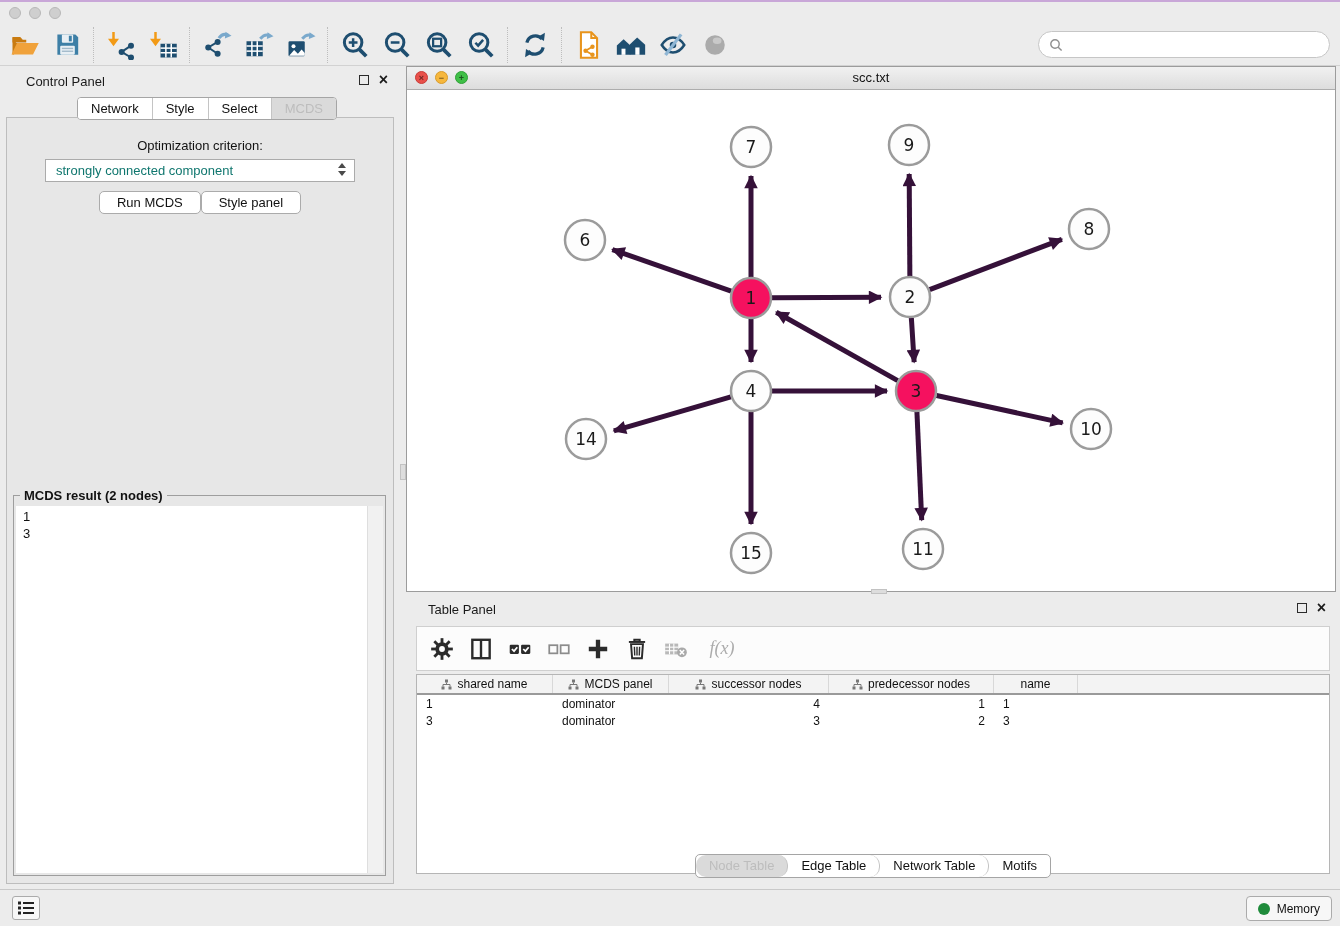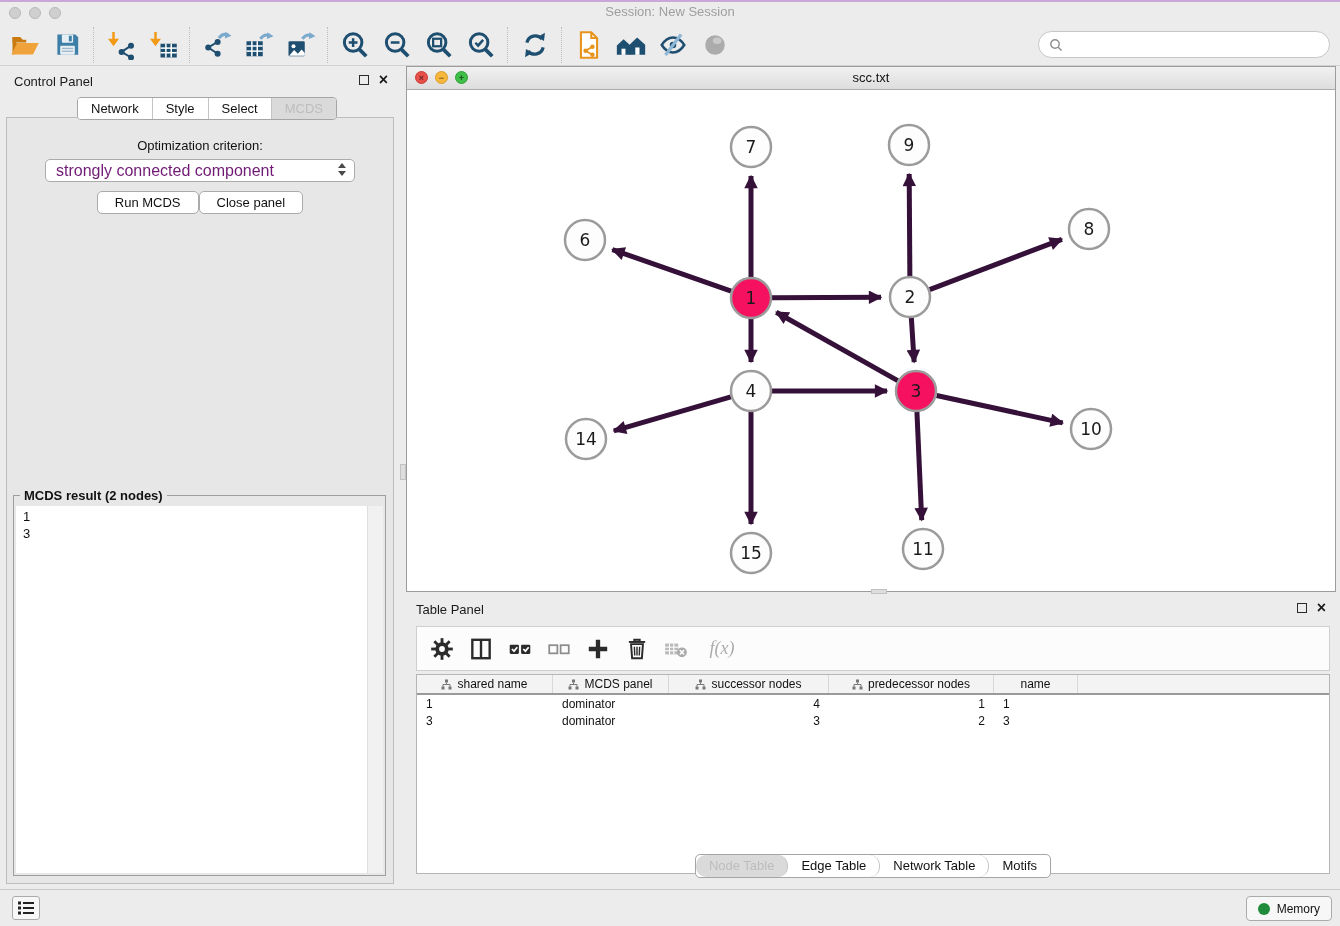--- a/index.html
+++ b/index.html
@@ -19,39 +19,39 @@
   .tbtn{width:42px;height:36px;display:flex;align-items:center;justify-content:center;
         background:none;border:none;padding:0;cursor:default;}
   .sep{width:1px;height:36px;border-left:1px dotted #BDBDBD;margin:0 5px;}
   .search{position:absolute;right:10px;top:7px;width:292px;height:27px;background:#fff;
           border:1px solid #C6C6C6;border-radius:14px;display:flex;align-items:center;
           padding:0 10px;box-sizing:border-box;}
   .search input{border:none;outline:none;flex:1;font-size:13px;background:transparent;margin-left:6px;}
 
   
   .control-panel{position:absolute;left:0;top:66px;width:400px;bottom:36px;background:#ECECEC;}
-  .panel-head{position:relative;height:30px;}
+  .panel-head{position:relative;height:30px;margin-left:12px;}
   .panel-title{position:absolute;left:14px;top:8px;font-size:13px;}
   .panel-btns{position:absolute;right:12px;top:9px;display:flex;gap:10px;align-items:center;}
   .float-btn{width:10px;height:10px;border:1.5px solid #2b2b2b;box-sizing:border-box;display:inline-block;}
   .close-btn{font-size:16px;font-weight:bold;color:#1b1b1b;line-height:10px;}
 
   .cp-tabs{position:absolute;left:77px;top:31px;display:flex;border:1px solid #A5A5A5;border-radius:4px;
            overflow:hidden;height:21px;z-index:2;background:#fff;}
   .seg{padding:0 13px;font-size:13px;font-weight:normal;line-height:21px;color:#111;background:#fff;
        border-right:1px solid #C4C4C4;white-space:nowrap;}
   .seg:last-child{border-right:none;}
   .seg-active{background:#DADADA;color:#BDBDBD;}
 
   .cp-content{position:absolute;left:6px;right:6px;top:51px;bottom:6px;background:#E7E7E7;
               border:1px solid #BDBDBD;box-sizing:border-box;}
   .opt-label{position:absolute;top:20px;left:0;right:0;text-align:center;font-size:13px;color:#111;}
   .select-box{position:absolute;left:38px;top:41px;width:310px;height:23px;background:#fff;
-              border:1px solid #ABABAB;border-radius:5px;font-size:16px;line-height:21px;
-              padding:0 26px 0 10px;box-sizing:border-box;color:#701a75;}
+              border:1px solid #ABABAB;border-radius:0;font-size:13px;line-height:21px;
+              padding:0 26px 0 10px;box-sizing:border-box;color:#0f766e;}
   .spin{position:absolute;right:8px;top:3px;display:flex;flex-direction:column;gap:3px;align-items:center;}
   .spin-up{width:0;height:0;border-left:4px solid transparent;border-right:4px solid transparent;border-bottom:5px solid #4a4a4a;}
   .spin-down{width:0;height:0;border-left:4px solid transparent;border-right:4px solid transparent;border-top:5px solid #4a4a4a;}
   .btn-row{position:absolute;top:73px;left:0;right:0;display:flex;justify-content:center;}
   .pushbtn{height:23px;padding:0 17px;background:#fff;border:1px solid #ABABAB;border-radius:5px;
            font-size:13px;color:#111;font-family:"Liberation Sans",sans-serif;}
   .fieldset{position:absolute;left:6px;right:7px;top:377px;bottom:7px;border:1px solid #9E9E9E;}
   .legend{position:absolute;top:-8px;left:6px;background:#E7E7E7;padding:0 4px;font-size:13px;color:#111;font-weight:bold;}
   .result-area{position:absolute;left:2px;right:2px;top:10px;bottom:2px;background:#fff;}
   .result-lines{font-size:13px;line-height:17px;padding:2px 7px;color:#111;}
@@ -106,21 +106,20 @@
 </style>
 </head>
 <body>
 
 <div class="titlebar">
   <div class="traffic">
     <span class="tl"></span>
     <span class="tl"></span>
     <span class="tl"></span>
   </div>
-  <div class="win-title">Session: New Session</div>
 </div>
 
 <div class="toolbar">
   <button class="tbtn">
     <svg width="30" height="30" viewBox="0 0 24 24">
       <path d="M2 5.5h6.2l2 2.3H13v2.2H2z" fill="#C97B10"></path>
       <path d="M2 5.5v14h1.2l4-9.2H5z" fill="#C97B10"></path>
       <path d="M1.2 19.5l4.4-9.2H23l-4.6 9.2z" fill="#F0A23B"></path>
     </svg>
   </button>
@@ -305,21 +304,21 @@
     <div class="opt-label">Optimization criterion:</div>
     <div class="select-box">
       <span>strongly connected component</span>
       <span class="spin">
         <span class="spin-up"></span>
           <span class="spin-down"></span>
       </span>
     </div>
     <div class="btn-row">
       <button class="pushbtn">Run MCDS</button>
-      <button class="pushbtn">Close panel</button>
+      <button class="pushbtn">Style panel</button>
     </div>
     <div class="fieldset">
       <span class="legend">MCDS result (2 nodes)</span>
       <div class="result-area">
         <div class="result-lines" id="result-lines">
             <div>1</div>
             <div>3</div>
           </div>
         <div class="vscroll"></div>
       </div>

